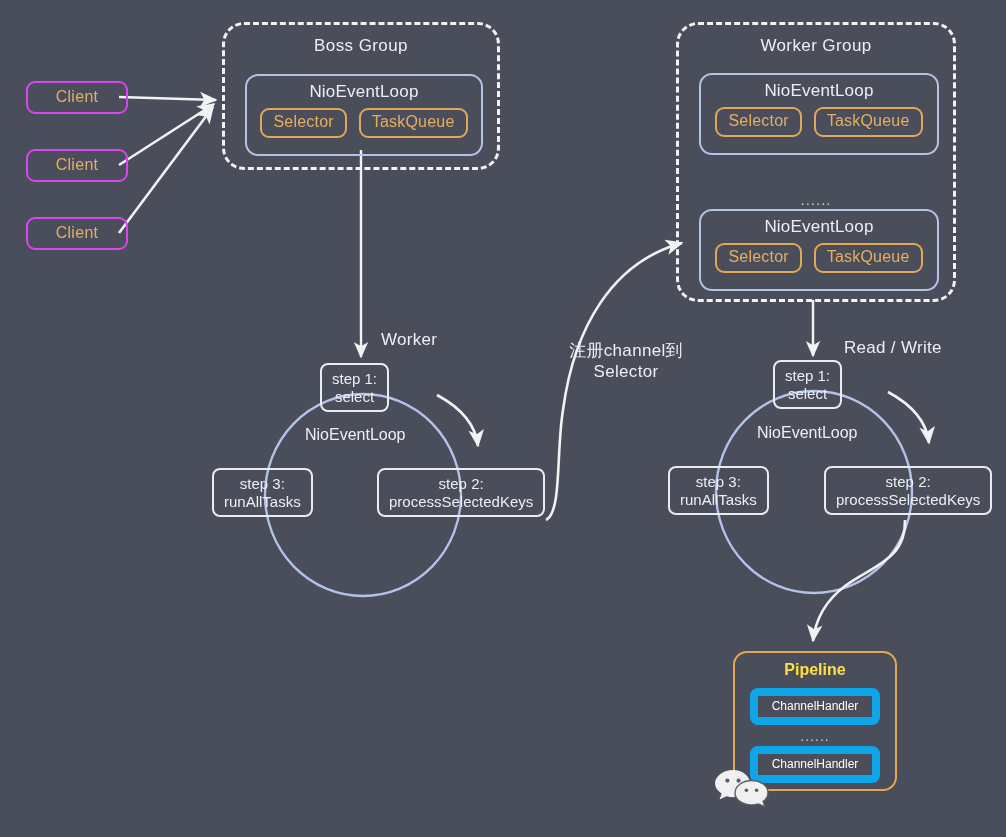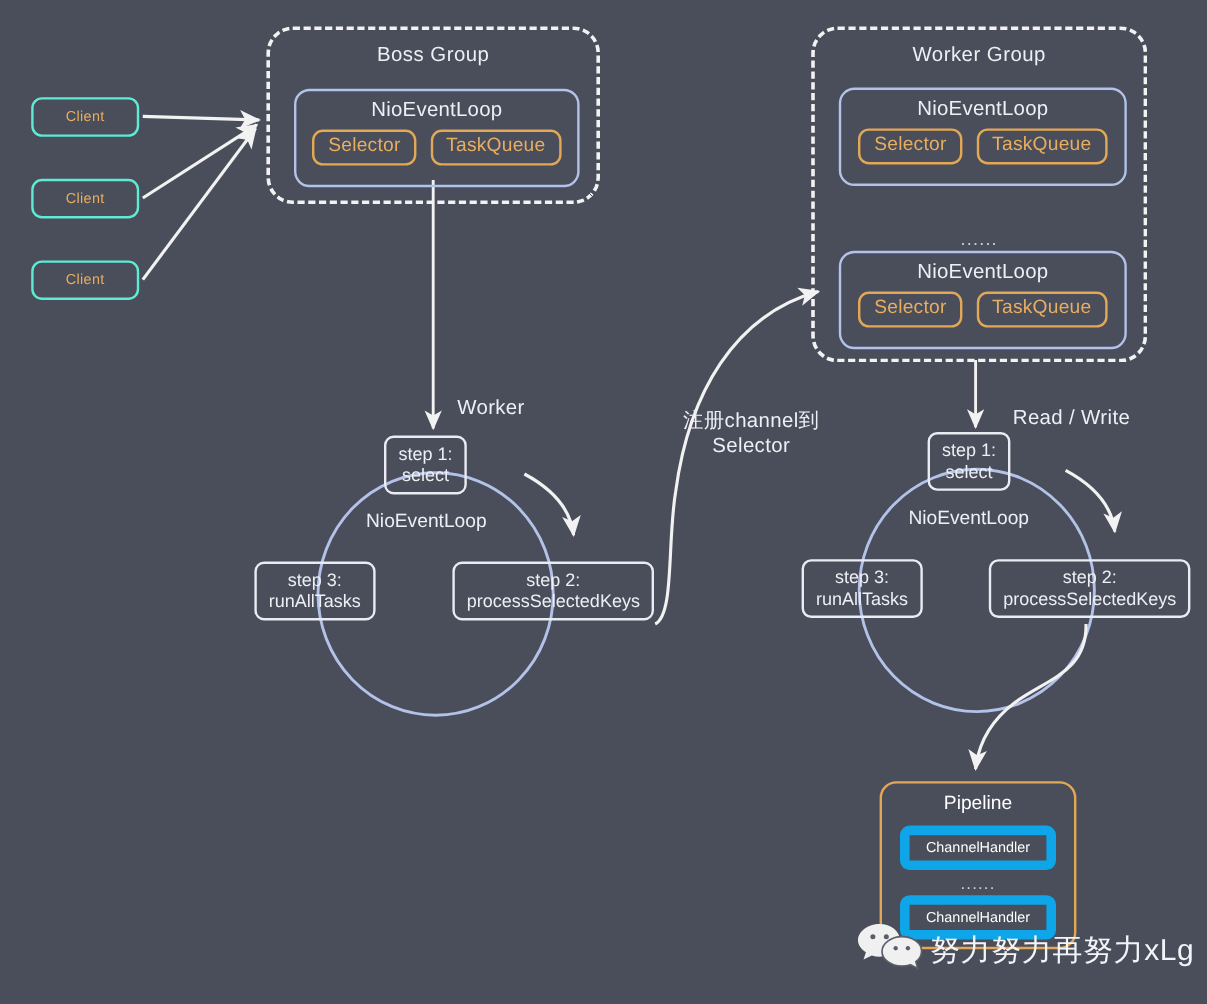--- a/index.html
+++ b/index.html
@@ -72,25 +72,25 @@
     border-radius: 9px;
     color: #e8ae60;
     font-size: 16px;
     padding: 3px 11px 4px 11px;
     background: transparent;
     white-space: nowrap;
     letter-spacing: 0.2px;
   }
 
   .client-box {
-    border: 2px solid #5eead4;
+    border: 2px solid #d946ef;
     border-radius: 9px;
     color: #e8ae60;
-    font-size: 12px;
-    width: 90px;
+    font-size: 16px;
+    width: 102px;
     height: 33px;
     letter-spacing: 0.3px;
   }
 
   .step-box {
     border: 2px solid #e9ecf2;
     border-radius: 8px;
     color: #eceff4;
     font-size: 15px;
     padding: 5px 10px;
@@ -130,23 +130,24 @@
   .pipeline-box {
     position: absolute;
     box-sizing: border-box;
     border: 2px solid #e3a856;
     border-radius: 14px;
     display: flex;
     flex-direction: column;
     align-items: center;
   }
   .pipeline-title {
-    color: #ffffff;
+    color: #fde047;
     font-size: 16px;
     margin-top: 8px;
+    font-weight: bold;
   }
   .ch-box {
     border: 8px solid #0ea5e9;
     border-radius: 8px;
     color: #ffffff;
     font-size: 12px;
     padding: 3px 14px 4px 14px;
     white-space: nowrap;
   }
   .pipe-dots {
@@ -311,17 +312,16 @@
     <span style="display:block;">
       <svg width="54" height="42" viewBox="0 0 54 42" xmlns="http://www.w3.org/2000/svg">
         <path d="M18,2 C27.5,2 35,8.1 35,15.6 C35,23.1 27.5,29.2 18,29.2 C15.7,29.2 13.5,28.85 11.5,28.2 L4.6,31.6 L6.6,25.6 C2.5,22.9 0,19.5 0,15.6 C0,8.1 8.5,2 18,2 Z" fill="#f0f0f0"></path>
         <circle cx="12.4" cy="12.6" r="2.1" fill="#5a5e6b"></circle>
         <circle cx="23.6" cy="12.6" r="2.1" fill="#5a5e6b"></circle>
         <path d="M36.5,12.5 C45.6,12.5 53,17.9 53,24.4 C53,28 51.2,31.2 48.2,33.4 L49.8,39 L43.6,35.9 C41.4,36.6 39,37 36.5,37 C27.4,37 20,31.4 20,24.9 C20,18.4 27.4,12.5 36.5,12.5 Z" fill="#f0f0f0" stroke="#5a5e6b" stroke-width="1.4"></path>
         <circle cx="31.4" cy="22.2" r="1.8" fill="#5a5e6b"></circle>
         <circle cx="41.6" cy="22.2" r="1.8" fill="#5a5e6b"></circle>
       </svg>
     </span>
-    <span class="watermark-text">努力努力再努力xLg</span>
   </div>
 
 
 </div>
 
 </body></html>

